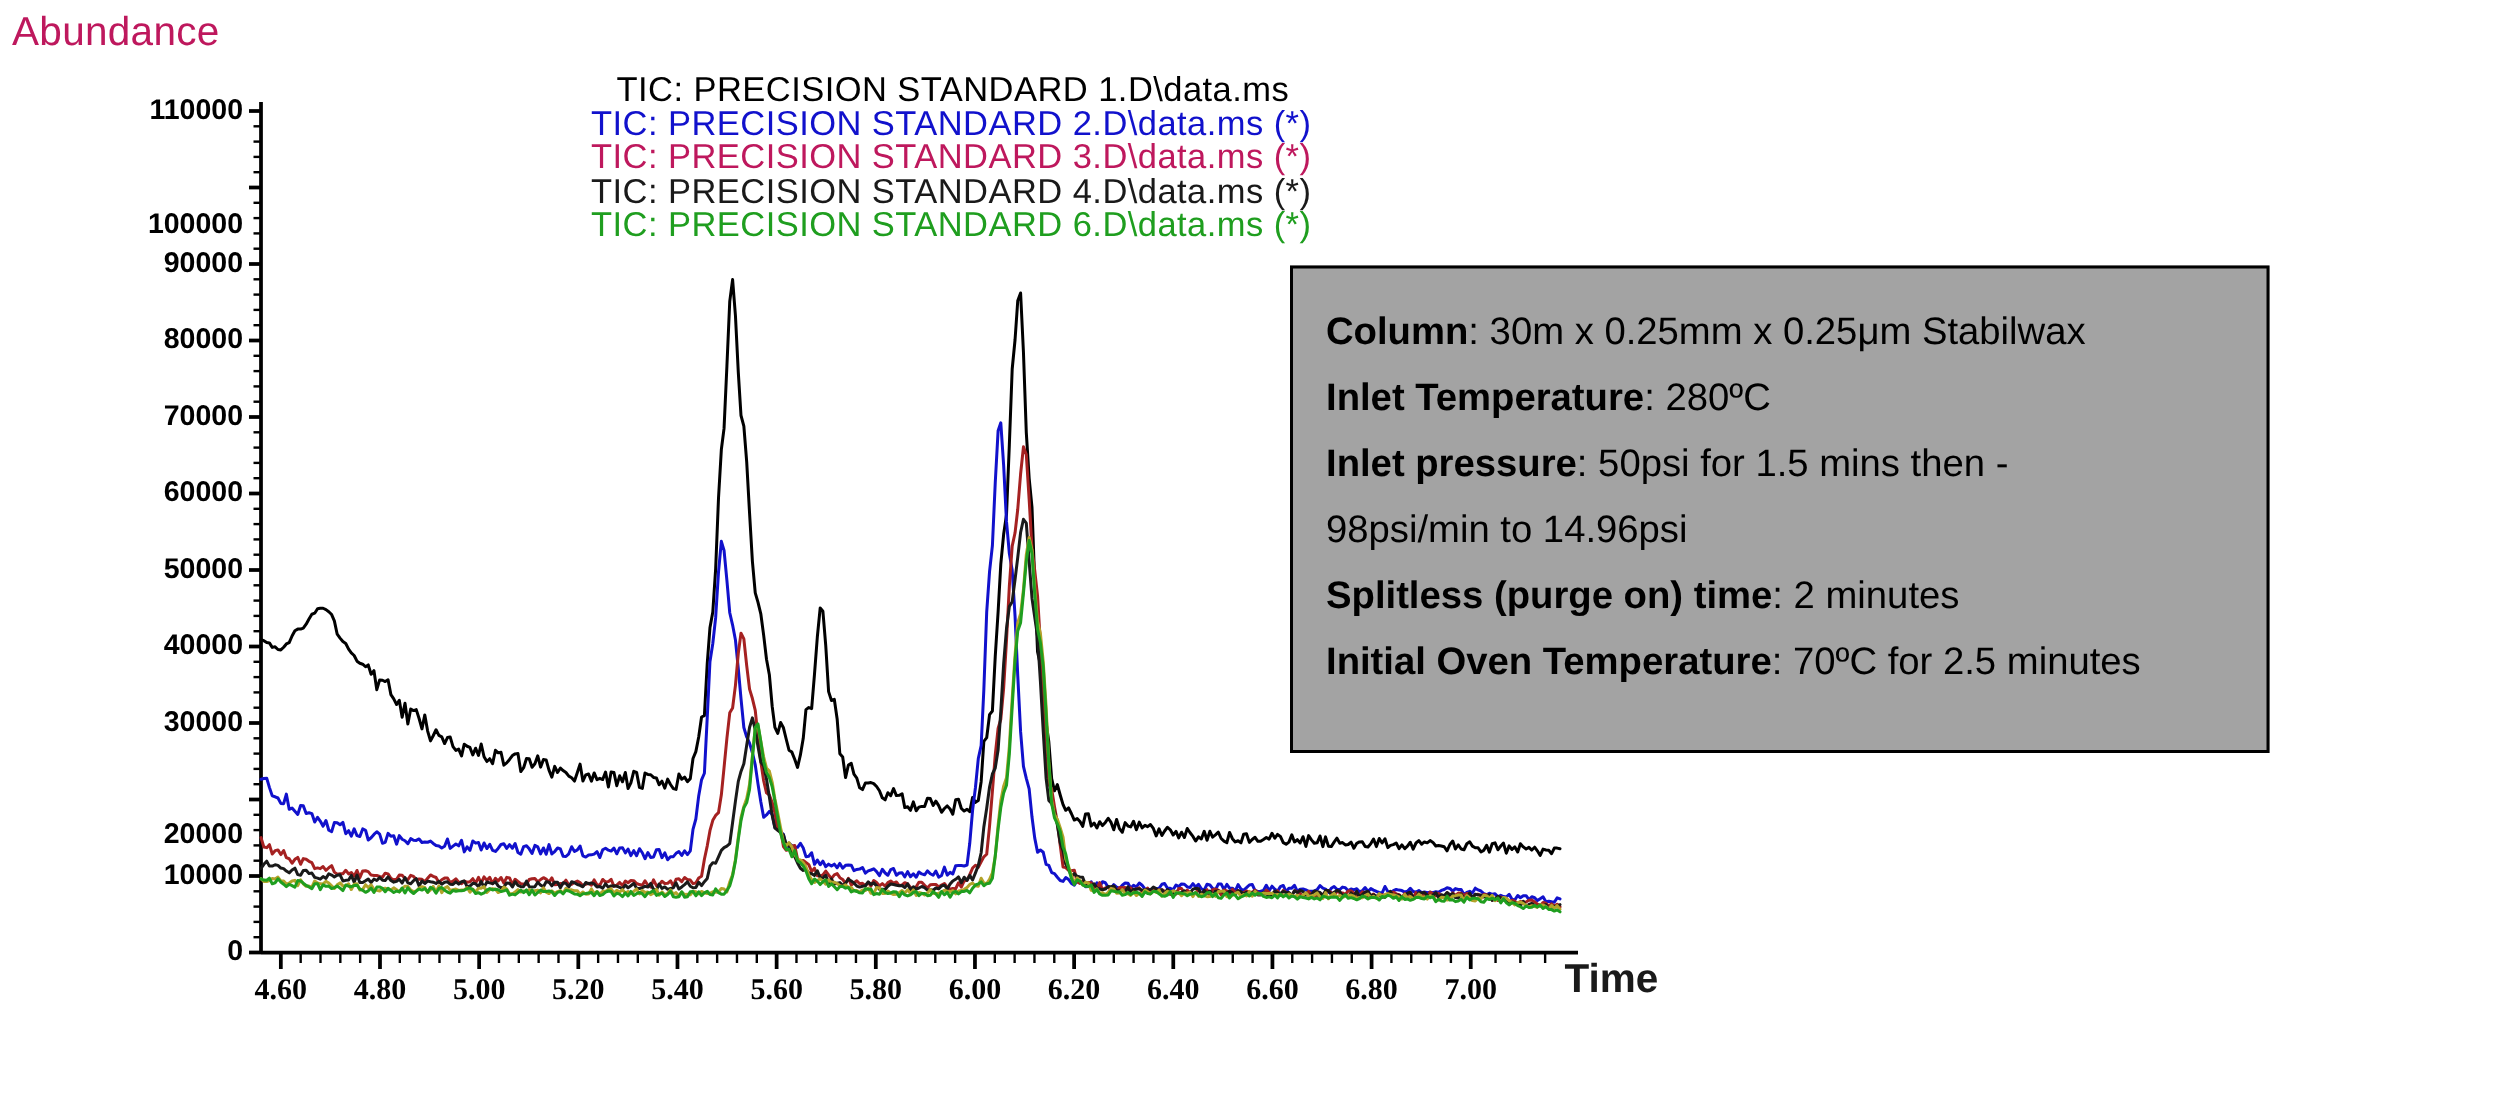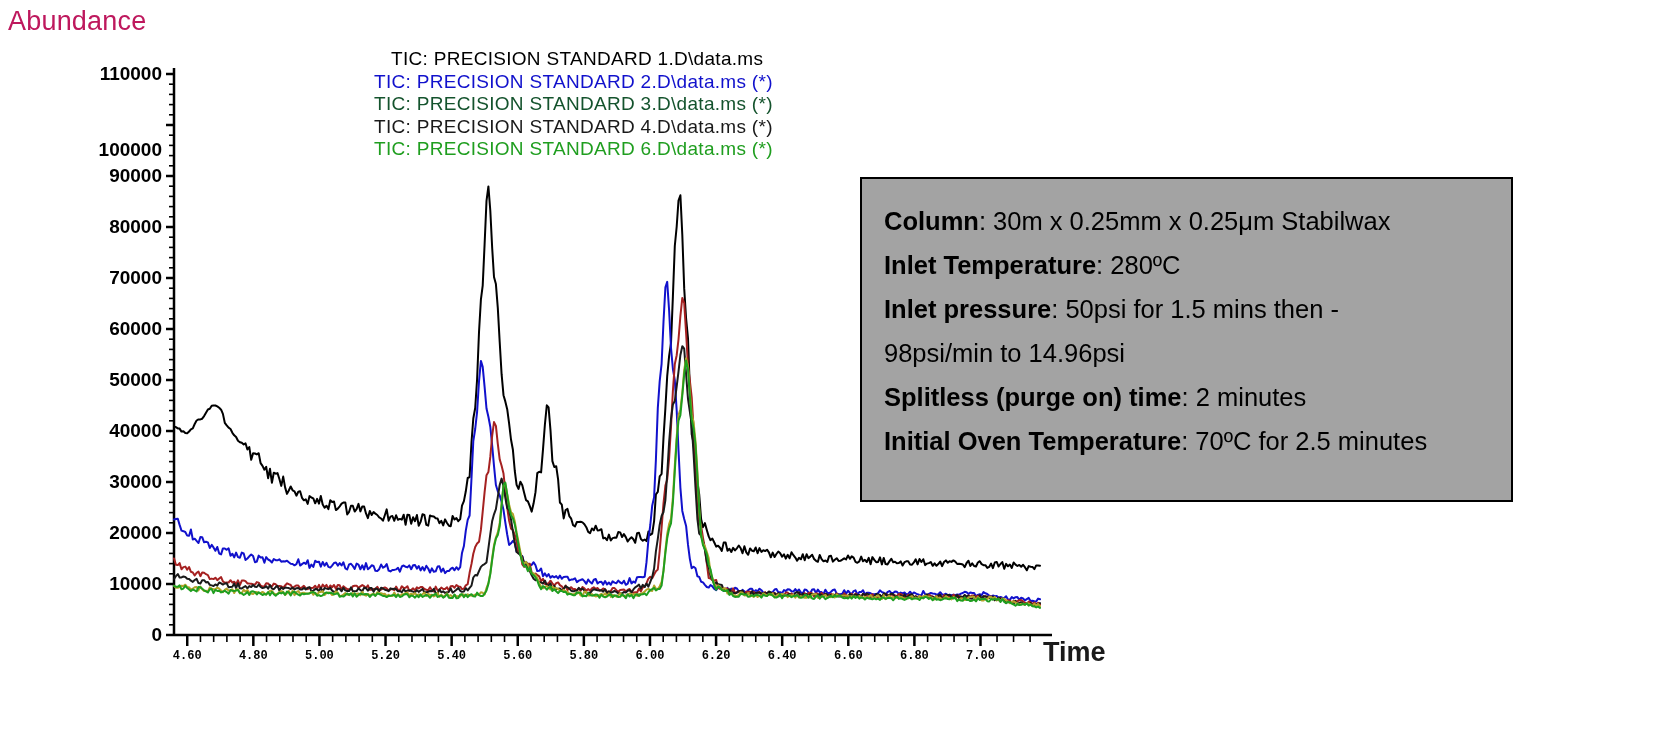--- a/index.html
+++ b/index.html
@@ -38,24 +38,24 @@
   #plot-area {
     position: absolute;
     left: 0;
     top: 0;
     width: 1100px;
     height: 736px;
   }
 
   #legend {
     position: absolute;
-    left: 374px;
+    left: 394px;
     top: 48px;
     font-family: "Liberation Sans", sans-serif;
-    font-size: 19px;
+    font-size: 23px;
     letter-spacing: 0.3px;
     line-height: 22.5px;
     white-space: nowrap;
   }
   .legend-row { display: block; }
   .legend-row.indent { padding-left: 17px; }
 
   #info-box {
     position: absolute;
     left: 860px;
@@ -80,22 +80,22 @@
     position: absolute;
     font-family: "Liberation Sans", sans-serif;
     font-size: 19px;
     font-weight: bold;
     color: #000000;
     text-align: right;
     width: 110px;
   }
   .xtick-label {
     position: absolute;
-    font-family: Liberation Mono, monospace;
-    font-size: 12px;
+    font-family: Liberation Serif, serif;
+    font-size: 20px;
     font-weight: bold;
     color: #000000;
     text-align: center;
     width: 70px;
   }
 </style>
 </head>
 <body>
 
 <div>
@@ -234,21 +234,21 @@
         <path d="M174.0,558.4L175.9,564.7L177.8,565.1L179.6,563.1L181.5,569.3L183.4,567.1L185.3,566.6L187.2,569.7L189.1,567.0L190.9,571.8L192.8,572.5L194.7,575.5L196.6,572.9L198.5,571.6L200.4,576.2L202.2,572.4L204.1,572.8L206.0,574.2L207.9,575.1L209.8,579.1L211.7,578.6L213.5,579.1L215.4,577.7L217.3,580.2L219.2,578.5L221.1,577.1L222.9,581.4L224.8,582.8L226.7,582.5L228.6,582.5L230.5,580.2L232.4,582.6L234.2,581.7L236.1,584.1L238.0,580.3L239.9,585.1L241.8,580.6L243.7,580.5L245.5,581.1L247.4,583.4L249.3,583.6L251.2,583.7L253.1,584.3L255.0,584.8L256.8,582.1L258.7,582.6L260.6,585.6L262.5,586.5L264.4,586.2L266.2,583.3L268.1,583.5L270.0,585.6L271.9,586.5L273.8,583.6L275.7,584.3L277.5,586.4L279.4,586.0L281.3,586.2L283.2,587.8L285.1,585.5L287.0,583.3L288.8,584.2L290.7,585.0L292.6,588.3L294.5,586.5L296.4,585.4L298.3,585.4L300.1,588.4L302.0,587.4L303.9,585.9L305.8,588.1L307.7,589.2L309.5,587.4L311.4,588.1L313.3,587.8L315.2,585.8L317.1,588.8L319.0,584.9L320.8,588.8L322.7,584.6L324.6,586.9L326.5,584.9L328.4,589.1L330.3,585.5L332.1,587.3L334.0,585.0L335.9,588.7L337.8,584.9L339.7,585.3L341.6,589.7L343.4,586.2L345.3,587.7L347.2,589.1L349.1,589.3L351.0,589.6L352.8,586.3L354.7,585.8L356.6,585.7L358.5,587.8L360.4,586.4L362.3,585.1L364.1,586.1L366.0,588.1L367.9,585.3L369.8,589.8L371.7,589.7L373.6,589.0L375.4,589.2L377.3,586.8L379.2,590.0L381.1,589.6L383.0,588.2L384.9,587.4L386.7,588.4L388.6,590.5L390.5,589.5L392.4,588.8L394.3,590.1L396.1,586.6L398.0,589.9L399.9,590.2L401.8,586.3L403.7,588.1L405.6,587.7L407.4,586.2L409.3,590.9L411.2,590.0L413.1,588.3L415.0,590.4L416.9,587.4L418.7,588.5L420.6,587.0L422.5,587.1L424.4,589.0L426.3,589.7L428.2,590.2L430.0,587.2L431.9,590.2L433.8,591.4L435.7,586.6L437.6,590.4L439.4,589.9L441.3,587.5L443.2,589.0L445.1,588.9L447.0,587.2L448.9,590.7L450.7,586.2L452.6,585.9L454.5,587.8L456.4,585.0L458.3,586.4L460.2,586.7L462.0,589.1L463.9,588.7L465.8,585.3L467.7,584.2L469.6,572.8L471.5,563.9L473.3,553.8L475.2,546.9L477.1,543.6L479.0,541.8L480.9,529.9L482.7,511.7L484.6,492.2L486.5,475.2L488.4,472.0L490.3,456.9L492.2,435.5L494.0,422.1L495.9,425.9L497.8,443.8L499.7,459.4L501.6,465.7L503.5,473.6L505.3,490.7L507.2,507.7L509.1,520.5L511.0,528.6L512.9,530.0L514.8,535.0L516.6,541.7L518.5,553.3L520.4,553.2L522.3,564.4L524.2,566.9L526.0,566.4L527.9,564.1L529.8,563.7L531.7,572.7L533.6,574.4L535.5,573.6L537.3,575.0L539.2,576.4L541.1,581.0L543.0,578.8L544.9,583.9L546.8,583.9L548.6,583.3L550.5,580.7L552.4,583.3L554.3,585.7L556.2,583.2L558.1,582.4L559.9,585.1L561.8,586.3L563.7,589.1L565.6,585.5L567.5,590.0L569.3,588.5L571.2,587.2L573.1,589.2L575.0,588.9L576.9,590.5L578.8,588.3L580.6,590.8L582.5,587.0L584.4,588.3L586.3,590.6L588.2,589.1L590.1,590.7L591.9,588.4L593.8,587.3L595.7,588.8L597.6,588.0L599.5,590.4L601.4,590.0L603.2,588.5L605.1,589.3L607.0,591.7L608.9,592.6L610.8,591.1L612.6,588.1L614.5,588.1L616.4,590.2L618.3,592.0L620.2,589.9L622.1,589.7L623.9,589.6L625.8,591.3L627.7,590.0L629.6,589.0L631.5,591.5L633.4,592.8L635.2,592.3L637.1,592.5L639.0,588.5L640.9,591.4L642.8,587.3L644.7,586.9L646.5,583.1L648.4,578.7L650.3,576.8L652.2,578.2L654.1,574.5L655.9,571.2L657.8,569.5L659.7,550.7L661.6,527.6L663.5,503.3L665.4,485.6L667.2,479.5L669.1,458.7L671.0,427.0L672.9,390.7L674.8,364.1L676.7,355.2L678.5,339.5L680.4,316.0L682.3,297.9L684.2,303.0L686.1,332.9L688.0,365.8L689.8,380.2L691.7,397.3L693.6,429.1L695.5,471.2L697.4,504.3L699.2,522.9L701.1,526.0L703.0,537.8L704.9,548.3L706.8,563.3L708.7,578.0L710.5,578.4L712.4,580.2L714.3,580.5L716.2,580.1L718.1,587.9L720.0,589.0L721.8,587.3L723.7,588.8L725.6,588.4L727.5,588.5L729.4,592.0L731.3,592.3L733.1,588.4L735.0,593.2L736.9,592.0L738.8,591.4L740.7,593.1L742.5,593.0L744.4,594.3L746.3,591.7L748.2,591.8L750.1,591.7L752.0,593.0L753.8,591.9L755.7,593.6L757.6,592.6L759.5,591.9L761.4,594.4L763.3,594.0L765.1,592.1L767.0,595.8L768.9,593.6L770.8,593.1L772.7,593.3L774.6,593.1L776.4,594.2L778.3,595.2L780.2,596.3L782.1,595.3L784.0,596.0L785.8,592.4L787.7,592.4L789.6,595.6L791.5,593.4L793.4,595.2L795.3,595.8L797.1,595.4L799.0,592.6L800.9,596.2L802.8,594.7L804.7,593.1L806.6,596.8L808.4,593.1L810.3,592.7L812.2,593.4L814.1,596.6L816.0,593.3L817.9,593.9L819.7,596.5L821.6,592.8L823.5,595.0L825.4,593.7L827.3,596.6L829.1,595.1L831.0,594.0L832.9,594.6L834.8,595.0L836.7,593.4L838.6,595.1L840.4,595.8L842.3,596.2L844.2,593.4L846.1,595.0L848.0,597.0L849.9,594.8L851.7,593.8L853.6,597.0L855.5,593.6L857.4,594.9L859.3,595.3L861.2,597.1L863.0,593.8L864.9,594.8L866.8,595.6L868.7,597.7L870.6,596.0L872.4,594.3L874.3,596.3L876.2,597.3L878.1,597.7L880.0,595.5L881.9,596.4L883.7,595.0L885.6,593.8L887.5,595.0L889.4,597.1L891.3,594.2L893.2,595.1L895.0,595.3L896.9,596.2L898.8,594.0L900.7,593.9L902.6,595.3L904.5,597.6L906.3,596.8L908.2,594.6L910.1,595.4L912.0,598.0L913.9,597.3L915.7,596.0L917.6,598.2L919.5,596.8L921.4,596.4L923.3,598.2L925.2,595.7L927.0,595.8L928.9,594.7L930.8,595.9L932.7,596.4L934.6,598.3L936.5,595.7L938.3,597.3L940.2,595.2L942.1,598.8L944.0,595.0L945.9,598.2L947.8,598.1L949.6,595.2L951.5,598.1L953.4,594.7L955.3,595.9L957.2,597.3L959.0,595.6L960.9,597.0L962.8,598.4L964.7,595.2L966.6,598.2L968.5,595.3L970.3,596.9L972.2,595.4L974.1,595.5L976.0,597.0L977.9,595.7L979.8,596.0L981.6,599.2L983.5,596.5L985.4,596.1L987.3,597.3L989.2,596.4L991.1,596.5L992.9,597.6L994.8,600.2L996.7,598.9L998.6,600.3L1000.5,598.0L1002.3,599.2L1004.2,599.3L1006.1,601.1L1008.0,600.2L1009.9,600.8L1011.8,602.7L1013.6,601.0L1015.5,601.6L1017.4,601.3L1019.3,600.2L1021.2,600.0L1023.1,601.3L1024.9,602.7L1026.8,604.0L1028.7,601.6L1030.6,602.2L1032.5,603.9L1034.4,602.5L1036.2,604.2L1038.1,602.8L1040.0,604.6" fill="none" stroke="#a52121" stroke-width="2" stroke-linejoin="round" stroke-linecap="round"></path>
         <path d="M174.0,579.0L175.9,576.2L177.8,574.1L179.6,577.4L181.5,577.4L183.4,576.5L185.3,576.9L187.2,578.7L189.1,579.1L190.9,580.7L192.8,581.9L194.7,580.0L196.6,578.8L198.5,583.1L200.4,583.5L202.2,580.3L204.1,580.2L206.0,582.4L207.9,582.0L209.8,584.9L211.7,585.4L213.5,586.1L215.4,584.4L217.3,585.6L219.2,582.5L221.1,583.4L222.9,584.6L224.8,583.5L226.7,583.2L228.6,587.3L230.5,586.9L232.4,586.7L234.2,583.6L236.1,588.1L238.0,583.4L239.9,588.3L241.8,588.4L243.7,587.2L245.5,586.0L247.4,588.4L249.3,586.1L251.2,587.0L253.1,585.0L255.0,586.8L256.8,587.0L258.7,584.6L260.6,587.0L262.5,588.1L264.4,587.6L266.2,586.2L268.1,588.7L270.0,585.1L271.9,588.6L273.8,589.2L275.7,587.1L277.5,585.8L279.4,590.6L281.3,587.3L283.2,589.0L285.1,587.4L287.0,587.8L288.8,588.1L290.7,589.0L292.6,587.6L294.5,589.5L296.4,588.2L298.3,587.9L300.1,589.5L302.0,589.6L303.9,587.9L305.8,589.4L307.7,587.8L309.5,587.3L311.4,591.1L313.3,590.7L315.2,588.9L317.1,589.2L319.0,591.2L320.8,587.7L322.7,591.5L324.6,588.0L326.5,588.6L328.4,589.1L330.3,587.9L332.1,590.6L334.0,591.8L335.9,591.4L337.8,588.6L339.7,588.8L341.6,591.3L343.4,587.8L345.3,590.3L347.2,591.1L349.1,591.1L351.0,587.4L352.8,591.1L354.7,591.3L356.6,591.1L358.5,588.2L360.4,590.1L362.3,591.2L364.1,587.8L366.0,588.1L367.9,590.6L369.8,588.1L371.7,588.1L373.6,591.9L375.4,588.5L377.3,588.9L379.2,591.3L381.1,587.8L383.0,588.5L384.9,589.7L386.7,590.2L388.6,591.2L390.5,588.3L392.4,589.2L394.3,588.6L396.1,589.3L398.0,591.3L399.9,591.0L401.8,592.2L403.7,589.2L405.6,591.6L407.4,590.6L409.3,590.5L411.2,590.8L413.1,591.6L415.0,592.4L416.9,590.1L418.7,591.9L420.6,590.5L422.5,588.9L424.4,592.2L426.3,592.3L428.2,591.8L430.0,590.9L431.9,591.3L433.8,588.9L435.7,593.0L437.6,593.5L439.4,589.4L441.3,592.3L443.2,591.3L445.1,592.9L447.0,592.3L448.9,591.9L450.7,588.5L452.6,592.7L454.5,591.3L456.4,589.7L458.3,587.9L460.2,590.8L462.0,591.8L463.9,591.6L465.8,588.2L467.7,590.4L469.6,587.8L471.5,585.6L473.3,577.5L475.2,575.1L477.1,575.5L479.0,571.2L480.9,566.9L482.7,565.1L484.6,564.1L486.5,562.4L488.4,548.3L490.3,534.1L492.2,520.9L494.0,514.3L495.9,509.2L497.8,496.8L499.7,485.0L501.6,478.6L503.5,486.6L505.3,497.5L507.2,508.0L509.1,510.5L511.0,519.4L512.9,531.3L514.8,543.6L516.6,552.0L518.5,553.5L520.4,555.1L522.3,556.6L524.2,563.2L526.0,563.7L527.9,569.2L529.8,571.1L531.7,575.3L533.6,578.8L535.5,580.3L537.3,579.7L539.2,581.9L541.1,582.5L543.0,583.6L544.9,580.5L546.8,585.1L548.6,585.3L550.5,583.5L552.4,588.8L554.3,585.9L556.2,589.4L558.1,588.8L559.9,588.4L561.8,590.4L563.7,588.8L565.6,586.1L567.5,587.3L569.3,588.6L571.2,590.7L573.1,591.4L575.0,590.8L576.9,590.5L578.8,587.9L580.6,589.6L582.5,588.6L584.4,590.6L586.3,592.9L588.2,592.8L590.1,593.0L591.9,590.8L593.8,589.3L595.7,589.7L597.6,590.2L599.5,590.5L601.4,590.3L603.2,591.7L605.1,589.2L607.0,593.3L608.9,591.2L610.8,592.7L612.6,592.0L614.5,591.0L616.4,591.8L618.3,593.5L620.2,593.2L622.1,593.5L623.9,592.0L625.8,592.6L627.7,590.7L629.6,590.1L631.5,592.6L633.4,589.4L635.2,587.3L637.1,586.2L639.0,584.6L640.9,588.5L642.8,584.8L644.7,586.9L646.5,583.6L648.4,586.7L650.3,581.9L652.2,576.9L654.1,568.5L655.9,551.3L657.8,538.8L659.7,524.7L661.6,516.0L663.5,512.0L665.4,500.0L667.2,474.3L669.1,442.5L671.0,419.0L672.9,404.4L674.8,401.1L676.7,386.3L678.5,371.6L680.4,355.0L682.3,346.2L684.2,348.7L686.1,374.2L688.0,398.8L689.8,411.4L691.7,424.4L693.6,454.2L695.5,487.7L697.4,518.8L699.2,533.6L701.1,535.7L703.0,541.1L704.9,550.0L706.8,561.8L708.7,567.1L710.5,576.1L712.4,579.1L714.3,584.2L716.2,582.4L718.1,584.2L720.0,584.6L721.8,584.9L723.7,589.9L725.6,591.0L727.5,590.6L729.4,589.2L731.3,592.1L733.1,592.7L735.0,593.2L736.9,592.7L738.8,591.0L740.7,591.1L742.5,590.6L744.4,593.5L746.3,593.9L748.2,593.4L750.1,594.3L752.0,591.2L753.8,595.3L755.7,592.8L757.6,592.8L759.5,592.5L761.4,593.5L763.3,593.1L765.1,593.2L767.0,593.2L768.9,591.4L770.8,592.4L772.7,594.7L774.6,593.2L776.4,595.6L778.3,593.0L780.2,594.4L782.1,595.1L784.0,594.5L785.8,595.5L787.7,595.0L789.6,593.8L791.5,596.0L793.4,595.4L795.3,592.8L797.1,592.2L799.0,592.5L800.9,596.5L802.8,593.6L804.7,595.5L806.6,594.0L808.4,596.4L810.3,594.1L812.2,594.0L814.1,594.4L816.0,594.9L817.9,595.4L819.7,594.0L821.6,595.2L823.5,596.3L825.4,593.7L827.3,594.4L829.1,596.2L831.0,594.8L832.9,597.0L834.8,595.4L836.7,594.2L838.6,596.6L840.4,596.6L842.3,594.9L844.2,596.1L846.1,596.9L848.0,596.3L849.9,594.0L851.7,595.1L853.6,595.6L855.5,594.3L857.4,595.1L859.3,595.0L861.2,597.1L863.0,593.9L864.9,595.0L866.8,593.6L868.7,594.4L870.6,596.7L872.4,596.9L874.3,596.5L876.2,594.0L878.1,594.4L880.0,595.0L881.9,597.3L883.7,593.6L885.6,593.7L887.5,596.4L889.4,594.8L891.3,593.6L893.2,594.3L895.0,597.3L896.9,596.5L898.8,597.8L900.7,595.3L902.6,597.4L904.5,594.2L906.3,598.0L908.2,596.4L910.1,594.7L912.0,594.3L913.9,597.1L915.7,596.6L917.6,597.7L919.5,596.0L921.4,598.1L923.3,597.8L925.2,596.3L927.0,594.2L928.9,598.0L930.8,596.7L932.7,596.8L934.6,598.0L936.5,597.6L938.3,595.5L940.2,594.8L942.1,598.2L944.0,598.3L945.9,595.1L947.8,595.1L949.6,595.0L951.5,596.8L953.4,597.7L955.3,596.8L957.2,595.0L959.0,598.3L960.9,596.5L962.8,597.1L964.7,595.0L966.6,596.5L968.5,595.8L970.3,598.4L972.2,598.7L974.1,596.0L976.0,599.0L977.9,598.6L979.8,595.3L981.6,598.6L983.5,596.1L985.4,596.7L987.3,596.6L989.2,598.0L991.1,597.2L992.9,596.5L994.8,600.2L996.7,599.3L998.6,597.5L1000.5,598.6L1002.3,600.0L1004.2,599.6L1006.1,603.1L1008.0,601.3L1009.9,602.1L1011.8,603.1L1013.6,603.7L1015.5,600.9L1017.4,604.3L1019.3,602.9L1021.2,602.2L1023.1,603.8L1024.9,604.6L1026.8,603.2L1028.7,604.1L1030.6,603.1L1032.5,605.4L1034.4,604.9L1036.2,604.1L1038.1,604.5L1040.0,603.1" fill="none" stroke="#1a1a1a" stroke-width="2" stroke-linejoin="round" stroke-linecap="round"></path>
         <path d="M174.0,585.8L175.9,587.7L177.8,587.7L179.6,587.0L181.5,585.7L183.4,586.0L185.3,584.7L187.2,587.2L189.1,587.3L190.9,589.4L192.8,588.7L194.7,587.3L196.6,586.9L198.5,590.4L200.4,586.6L202.2,589.2L204.1,590.9L206.0,590.7L207.9,591.4L209.8,587.3L211.7,588.6L213.5,589.2L215.4,589.3L217.3,587.6L219.2,588.7L221.1,590.5L222.9,592.3L224.8,589.9L226.7,588.6L228.6,590.6L230.5,590.5L232.4,589.2L234.2,593.0L236.1,589.5L238.0,589.2L239.9,593.4L241.8,592.9L243.7,589.8L245.5,591.7L247.4,589.9L249.3,592.8L251.2,593.6L253.1,594.0L255.0,592.5L256.8,592.1L258.7,593.0L260.6,593.3L262.5,591.9L264.4,593.2L266.2,594.6L268.1,592.5L270.0,590.8L271.9,590.9L273.8,593.3L275.7,594.4L277.5,594.0L279.4,592.0L281.3,591.1L283.2,591.7L285.1,595.0L287.0,593.2L288.8,590.9L290.7,594.6L292.6,590.6L294.5,595.1L296.4,592.1L298.3,591.0L300.1,593.6L302.0,593.1L303.9,592.7L305.8,593.6L307.7,593.4L309.5,593.3L311.4,591.7L313.3,594.8L315.2,592.7L317.1,594.7L319.0,592.1L320.8,592.1L322.7,591.0L324.6,595.0L326.5,593.1L328.4,592.4L330.3,592.8L332.1,595.0L334.0,594.3L335.9,591.4L337.8,592.7L339.7,595.8L341.6,595.9L343.4,594.6L345.3,593.1L347.2,594.7L349.1,594.0L351.0,594.5L352.8,593.1L354.7,594.2L356.6,593.8L358.5,593.4L360.4,595.2L362.3,591.9L364.1,594.8L366.0,595.7L367.9,593.9L369.8,595.4L371.7,594.4L373.6,593.7L375.4,595.5L377.3,592.2L379.2,593.3L381.1,593.2L383.0,593.9L384.9,593.8L386.7,596.2L388.6,594.7L390.5,596.1L392.4,596.0L394.3,592.6L396.1,595.7L398.0,594.3L399.9,596.1L401.8,594.2L403.7,594.2L405.6,593.1L407.4,592.5L409.3,595.4L411.2,593.6L413.1,594.7L415.0,593.1L416.9,595.3L418.7,594.3L420.6,595.8L422.5,594.3L424.4,592.6L426.3,595.9L428.2,593.7L430.0,595.0L431.9,594.7L433.8,596.4L435.7,595.4L437.6,592.8L439.4,596.8L441.3,594.6L443.2,596.6L445.1,595.5L447.0,593.3L448.9,596.1L450.7,595.1L452.6,597.2L454.5,594.8L456.4,596.3L458.3,596.2L460.2,596.5L462.0,594.2L463.9,594.5L465.8,595.9L467.7,594.3L469.6,595.2L471.5,595.7L473.3,595.6L475.2,594.5L477.1,594.8L479.0,594.7L480.9,592.3L482.7,592.7L484.6,594.6L486.5,588.0L488.4,583.1L490.3,573.0L492.2,558.0L494.0,545.1L495.9,537.6L497.8,532.4L499.7,522.9L501.6,503.8L503.5,485.8L505.3,483.6L507.2,494.2L509.1,504.5L511.0,512.1L512.9,514.0L514.8,521.5L516.6,532.5L518.5,542.0L520.4,551.9L522.3,561.8L524.2,563.8L526.0,561.7L527.9,564.6L529.8,569.7L531.7,572.9L533.6,573.3L535.5,575.0L537.3,577.9L539.2,583.4L541.1,586.4L543.0,588.3L544.9,587.0L546.8,585.9L548.6,587.4L550.5,589.5L552.4,586.6L554.3,588.2L556.2,588.1L558.1,589.0L559.9,590.5L561.8,591.0L563.7,589.9L565.6,591.4L567.5,591.7L569.3,593.8L571.2,593.7L573.1,594.8L575.0,593.3L576.9,593.7L578.8,592.1L580.6,595.5L582.5,595.7L584.4,591.6L586.3,592.0L588.2,595.6L590.1,595.6L591.9,594.0L593.8,595.5L595.7,596.4L597.6,596.1L599.5,595.1L601.4,593.7L603.2,595.4L605.1,593.2L607.0,595.8L608.9,593.3L610.8,596.9L612.6,595.0L614.5,595.5L616.4,596.7L618.3,595.4L620.2,593.0L622.1,595.5L623.9,595.9L625.8,595.4L627.7,594.7L629.6,593.5L631.5,594.1L633.4,594.7L635.2,593.7L637.1,595.9L639.0,594.0L640.9,593.7L642.8,592.9L644.7,591.6L646.5,589.6L648.4,588.8L650.3,590.5L652.2,590.9L654.1,585.5L655.9,588.6L657.8,589.1L659.7,586.2L661.6,581.9L663.5,570.9L665.4,550.1L667.2,533.9L669.1,524.1L671.0,518.5L672.9,497.4L674.8,465.5L676.7,436.8L678.5,415.3L680.4,409.2L682.3,393.0L684.2,369.8L686.1,358.3L688.0,366.6L689.8,391.7L691.7,414.2L693.6,422.3L695.5,441.2L697.4,471.1L699.2,507.6L701.1,533.5L703.0,543.0L704.9,546.2L706.8,551.8L708.7,558.1L710.5,572.7L712.4,577.7L714.3,583.5L716.2,588.5L718.1,585.3L720.0,587.1L721.8,590.0L723.7,588.2L725.6,588.7L727.5,593.6L729.4,594.0L731.3,592.5L733.1,595.5L735.0,595.2L736.9,596.4L738.8,594.9L740.7,592.2L742.5,592.8L744.4,595.5L746.3,595.3L748.2,593.0L750.1,595.9L752.0,595.8L753.8,596.9L755.7,594.7L757.6,597.0L759.5,595.4L761.4,596.3L763.3,593.3L765.1,594.4L767.0,595.8L768.9,594.0L770.8,595.0L772.7,593.4L774.6,597.5L776.4,595.7L778.3,594.2L780.2,595.0L782.1,593.8L784.0,594.8L785.8,595.1L787.7,597.1L789.6,595.3L791.5,595.3L793.4,594.9L795.3,597.7L797.1,594.9L799.0,597.6L800.9,596.1L802.8,597.0L804.7,597.8L806.6,597.7L808.4,596.1L810.3,597.6L812.2,594.4L814.1,594.2L816.0,594.1L817.9,597.7L819.7,598.3L821.6,596.8L823.5,595.6L825.4,594.8L827.3,597.6L829.1,596.4L831.0,597.3L832.9,594.3L834.8,597.5L836.7,594.2L838.6,596.0L840.4,596.0L842.3,595.4L844.2,595.6L846.1,595.7L848.0,595.5L849.9,597.0L851.7,596.3L853.6,596.5L855.5,596.7L857.4,597.2L859.3,596.0L861.2,596.7L863.0,597.8L864.9,596.8L866.8,597.9L868.7,596.8L870.6,595.2L872.4,597.4L874.3,597.3L876.2,596.7L878.1,595.3L880.0,597.9L881.9,599.0L883.7,595.1L885.6,599.2L887.5,597.0L889.4,595.6L891.3,598.0L893.2,596.8L895.0,598.3L896.9,597.6L898.8,597.0L900.7,596.7L902.6,597.5L904.5,598.8L906.3,598.3L908.2,598.5L910.1,597.0L912.0,596.1L913.9,598.4L915.7,597.5L917.6,598.9L919.5,595.8L921.4,597.4L923.3,596.3L925.2,595.8L927.0,596.4L928.9,596.6L930.8,597.1L932.7,597.9L934.6,599.4L936.5,596.2L938.3,598.6L940.2,597.7L942.1,599.2L944.0,598.2L945.9,596.1L947.8,597.8L949.6,598.0L951.5,599.4L953.4,597.0L955.3,597.9L957.2,600.2L959.0,600.0L960.9,598.2L962.8,598.4L964.7,600.0L966.6,599.7L968.5,597.3L970.3,597.1L972.2,596.6L974.1,596.7L976.0,600.5L977.9,597.0L979.8,598.6L981.6,600.4L983.5,600.6L985.4,598.6L987.3,599.3L989.2,596.8L991.1,597.1L992.9,598.8L994.8,596.9L996.7,600.4L998.6,598.9L1000.5,601.4L1002.3,598.4L1004.2,598.7L1006.1,600.5L1008.0,601.4L1009.9,603.3L1011.8,601.7L1013.6,601.4L1015.5,602.3L1017.4,603.5L1019.3,604.7L1021.2,603.8L1023.1,604.3L1024.9,604.8L1026.8,603.2L1028.7,603.5L1030.6,604.3L1032.5,606.0L1034.4,603.6L1036.2,605.5L1038.1,603.8L1040.0,606.1" fill="none" stroke="#b3a32a" stroke-width="2" stroke-linejoin="round" stroke-linecap="round"></path>
         <path d="M174.0,585.9L175.9,586.7L177.8,586.8L179.6,585.4L181.5,589.2L183.4,588.5L185.3,585.9L187.2,588.0L189.1,589.5L190.9,591.1L192.8,589.5L194.7,590.4L196.6,591.5L198.5,587.0L200.4,587.3L202.2,588.8L204.1,590.3L206.0,591.3L207.9,592.5L209.8,589.2L211.7,589.1L213.5,593.1L215.4,589.8L217.3,590.9L219.2,590.7L221.1,592.4L222.9,591.7L224.8,590.7L226.7,592.1L228.6,593.7L230.5,590.1L232.4,590.8L234.2,591.1L236.1,590.4L238.0,590.1L239.9,592.8L241.8,593.5L243.7,594.9L245.5,593.9L247.4,592.0L249.3,595.0L251.2,591.4L253.1,591.3L255.0,592.2L256.8,594.5L258.7,592.2L260.6,593.6L262.5,595.0L264.4,594.0L266.2,594.6L268.1,592.0L270.0,595.3L271.9,591.9L273.8,594.2L275.7,595.7L277.5,594.1L279.4,592.7L281.3,593.4L283.2,592.3L285.1,594.8L287.0,591.5L288.8,592.6L290.7,595.5L292.6,592.3L294.5,591.7L296.4,593.5L298.3,594.7L300.1,595.5L302.0,593.6L303.9,594.2L305.8,593.8L307.7,593.8L309.5,593.5L311.4,592.4L313.3,592.0L315.2,593.1L317.1,595.7L319.0,595.1L320.8,596.1L322.7,595.3L324.6,593.4L326.5,592.4L328.4,593.3L330.3,592.8L332.1,593.2L334.0,594.4L335.9,593.9L337.8,593.2L339.7,596.8L341.6,596.1L343.4,596.6L345.3,595.1L347.2,593.4L349.1,595.1L351.0,593.3L352.8,596.5L354.7,593.4L356.6,596.7L358.5,595.0L360.4,593.4L362.3,594.4L364.1,594.3L366.0,594.0L367.9,594.5L369.8,597.0L371.7,594.9L373.6,594.3L375.4,595.9L377.3,593.6L379.2,594.0L381.1,594.9L383.0,596.0L384.9,596.1L386.7,597.1L388.6,595.9L390.5,595.7L392.4,595.3L394.3,595.0L396.1,597.1L398.0,594.5L399.9,597.0L401.8,596.4L403.7,594.8L405.6,594.0L407.4,594.3L409.3,597.3L411.2,595.5L413.1,596.1L415.0,597.7L416.9,595.3L418.7,597.3L420.6,594.3L422.5,597.0L424.4,595.8L426.3,595.0L428.2,595.8L430.0,597.8L431.9,595.3L433.8,594.9L435.7,593.7L437.6,596.9L439.4,596.1L441.3,595.4L443.2,597.6L445.1,596.3L447.0,594.1L448.9,597.8L450.7,598.1L452.6,597.9L454.5,594.5L456.4,598.2L458.3,597.9L460.2,594.5L462.0,594.3L463.9,597.2L465.8,594.5L467.7,597.1L469.6,595.2L471.5,594.2L473.3,596.3L475.2,596.6L477.1,592.6L479.0,595.1L480.9,596.1L482.7,596.1L484.6,593.7L486.5,590.5L488.4,583.9L490.3,574.0L492.2,559.6L494.0,547.1L495.9,538.6L497.8,535.1L499.7,526.3L501.6,505.4L503.5,484.8L505.3,482.6L507.2,494.3L509.1,507.7L511.0,515.0L512.9,518.4L514.8,524.5L516.6,534.1L518.5,545.2L520.4,555.5L522.3,561.7L524.2,566.3L526.0,566.2L527.9,571.2L529.8,567.1L531.7,573.8L533.6,575.2L535.5,577.4L537.3,580.6L539.2,585.8L541.1,589.2L543.0,586.0L544.9,587.4L546.8,589.7L548.6,587.8L550.5,586.5L552.4,591.0L554.3,589.2L556.2,591.2L558.1,593.1L559.9,591.0L561.8,591.0L563.7,592.1L565.6,591.7L567.5,594.6L569.3,593.7L571.2,594.3L573.1,595.2L575.0,595.3L576.9,592.4L578.8,592.8L580.6,592.6L582.5,596.4L584.4,595.7L586.3,596.2L588.2,593.0L590.1,594.9L591.9,595.7L593.8,595.3L595.7,594.5L597.6,594.7L599.5,597.8L601.4,594.8L603.2,596.6L605.1,597.3L607.0,596.6L608.9,595.0L610.8,594.3L612.6,597.1L614.5,595.6L616.4,595.6L618.3,597.1L620.2,596.8L622.1,594.4L623.9,595.8L625.8,598.2L627.7,594.3L629.6,596.5L631.5,594.9L633.4,598.1L635.2,595.2L637.1,594.2L639.0,595.9L640.9,594.4L642.8,594.3L644.7,593.6L646.5,595.2L648.4,592.2L650.3,590.0L652.2,589.3L654.1,587.9L655.9,590.5L657.8,589.1L659.7,588.9L661.6,585.5L663.5,570.7L665.4,552.8L667.2,538.3L669.1,528.7L671.0,523.5L672.9,502.7L674.8,471.3L676.7,440.2L678.5,420.6L680.4,415.1L682.3,395.5L684.2,374.3L686.1,360.4L688.0,369.1L689.8,395.5L691.7,419.4L693.6,428.4L695.5,444.8L697.4,476.1L699.2,509.1L701.1,535.7L703.0,545.3L704.9,549.2L706.8,554.2L708.7,564.8L710.5,569.3L712.4,578.9L714.3,585.7L716.2,589.7L718.1,586.6L720.0,587.5L721.8,589.9L723.7,590.9L725.6,591.0L727.5,590.1L729.4,594.9L731.3,593.1L733.1,596.0L735.0,596.9L736.9,596.8L738.8,596.7L740.7,593.8L742.5,594.2L744.4,594.6L746.3,594.5L748.2,596.8L750.1,596.4L752.0,595.0L753.8,596.3L755.7,595.1L757.6,594.8L759.5,595.6L761.4,597.6L763.3,594.6L765.1,595.7L767.0,596.0L768.9,594.3L770.8,594.3L772.7,595.8L774.6,597.2L776.4,597.5L778.3,596.7L780.2,594.4L782.1,598.3L784.0,595.3L785.8,595.4L787.7,595.5L789.6,595.9L791.5,597.2L793.4,596.1L795.3,595.9L797.1,595.0L799.0,597.0L800.9,597.8L802.8,597.2L804.7,595.1L806.6,595.0L808.4,597.7L810.3,595.6L812.2,598.5L814.1,598.9L816.0,596.6L817.9,595.4L819.7,598.6L821.6,596.0L823.5,596.9L825.4,599.2L827.3,598.0L829.1,597.2L831.0,595.9L832.9,597.3L834.8,595.3L836.7,596.8L838.6,595.5L840.4,595.8L842.3,597.6L844.2,598.3L846.1,597.9L848.0,598.5L849.9,596.8L851.7,598.6L853.6,596.1L855.5,597.9L857.4,596.5L859.3,598.6L861.2,597.4L863.0,597.8L864.9,599.5L866.8,597.7L868.7,598.4L870.6,598.7L872.4,599.3L874.3,598.3L876.2,599.3L878.1,598.6L880.0,599.9L881.9,597.4L883.7,597.9L885.6,598.8L887.5,598.1L889.4,598.0L891.3,598.2L893.2,600.3L895.0,598.0L896.9,596.5L898.8,598.9L900.7,598.4L902.6,599.0L904.5,599.9L906.3,599.1L908.2,597.4L910.1,598.0L912.0,599.3L913.9,598.3L915.7,598.4L917.6,598.5L919.5,600.0L921.4,597.7L923.3,598.2L925.2,596.9L927.0,597.4L928.9,598.9L930.8,597.9L932.7,600.3L934.6,597.8L936.5,599.7L938.3,599.3L940.2,600.2L942.1,599.6L944.0,598.4L945.9,598.2L947.8,599.0L949.6,599.3L951.5,597.5L953.4,598.5L955.3,597.8L957.2,601.1L959.0,599.6L960.9,600.6L962.8,600.8L964.7,597.4L966.6,600.0L968.5,599.8L970.3,601.1L972.2,600.7L974.1,599.5L976.0,601.4L977.9,598.2L979.8,600.0L981.6,598.8L983.5,598.9L985.4,599.1L987.3,601.2L989.2,601.5L991.1,599.0L992.9,599.7L994.8,598.8L996.7,599.8L998.6,598.7L1000.5,601.9L1002.3,599.2L1004.2,601.8L1006.1,603.1L1008.0,601.9L1009.9,602.2L1011.8,603.7L1013.6,604.5L1015.5,605.7L1017.4,604.0L1019.3,605.0L1021.2,604.8L1023.1,603.6L1024.9,604.7L1026.8,603.5L1028.7,605.6L1030.6,604.5L1032.5,606.3L1034.4,606.4L1036.2,607.4L1038.1,606.6L1040.0,607.9" fill="none" stroke="#1f9e1f" stroke-width="2" stroke-linejoin="round" stroke-linecap="round"></path>
       </g>
   </svg>
 
   <div id="ytick-group">
       <div class="ytick-label" style="left: 52px; top: 624px;">0</div>
       <div class="ytick-label" style="left: 52px; top: 573px;">10000</div>
-      <div class="ytick-label" style="left: 52px; top: 522px;">20000</div>
+      <div class="ytick-label" style="left: 52px; top: 546px;">20000</div>
       <div class="ytick-label" style="left: 52px; top: 471px;">30000</div>
       <div class="ytick-label" style="left: 52px; top: 420px;">40000</div>
       <div class="ytick-label" style="left: 52px; top: 369px;">50000</div>
       <div class="ytick-label" style="left: 52px; top: 318px;">60000</div>
       <div class="ytick-label" style="left: 52px; top: 267px;">70000</div>
       <div class="ytick-label" style="left: 52px; top: 216px;">80000</div>
       <div class="ytick-label" style="left: 52px; top: 165px;">90000</div>
       <div class="ytick-label" style="left: 52px; top: 128px; margin-top: 11px;">100000</div>
       <div class="ytick-label" style="left: 52px; top: 63px;">110000</div>
     </div>
@@ -264,21 +264,21 @@
       <div class="xtick-label" style="left: 681.076px; top: 649px;">6.20</div>
       <div class="xtick-label" style="left: 747.183px; top: 649px;">6.40</div>
       <div class="xtick-label" style="left: 813.29px; top: 649px;">6.60</div>
       <div class="xtick-label" style="left: 879.397px; top: 649px;">6.80</div>
       <div class="xtick-label" style="left: 945.504px; top: 649px;">7.00</div>
     </div>
 
   <div id="legend">
       <div class="legend-row indent" style="color: rgb(0, 0, 0);">TIC: PRECISION STANDARD 1.D\data.ms</div>
       <div class="legend-row" style="color: rgb(17, 17, 204);">TIC: PRECISION STANDARD 2.D\data.ms (*)</div>
-      <div class="legend-row" style="color: #14532d; text-align: right;">TIC: PRECISION STANDARD 3.D\data.ms (*)</div>
+      <div class="legend-row" style="color: #be185d; text-align: right;">TIC: PRECISION STANDARD 3.D\data.ms (*)</div>
       <div class="legend-row" style="color: rgb(26, 26, 26);">TIC: PRECISION STANDARD 4.D\data.ms (*)</div>
       <div class="legend-row" style="color: rgb(31, 158, 31);">TIC: PRECISION STANDARD 6.D\data.ms (*)</div>
     </div>
 
   <div id="info-box">
       <div class="info-line"><b>Column</b><span>: 30m x 0.25mm x 0.25μm Stabilwax</span></div>
       <div class="info-line"><b>Inlet Temperature</b><span>: 280ºC</span></div>
       <div class="info-line"><b>Inlet pressure</b><span>: 50psi for 1.5 mins then -</span></div>
       <div class="info-line"><span>98psi/min to 14.96psi</span></div>
       <div class="info-line"><b>Splitless (purge on) time</b><span>: 2 minutes</span></div>

